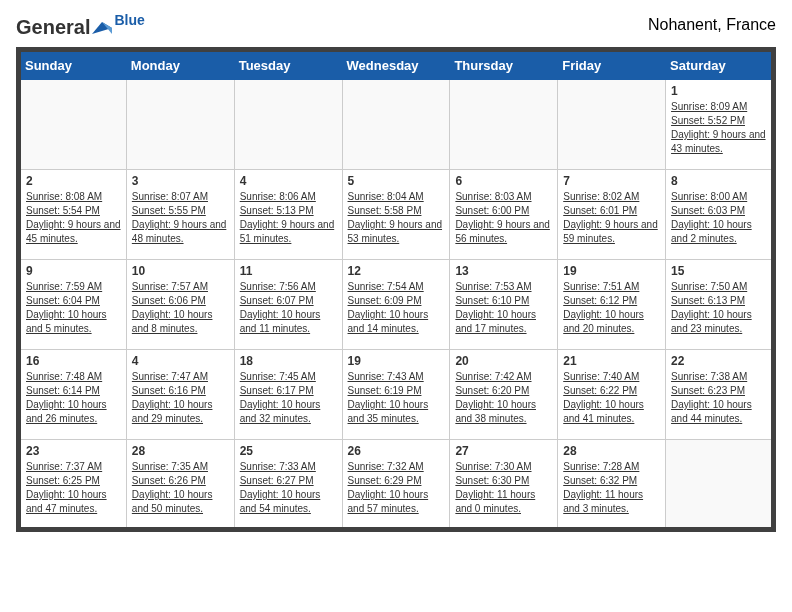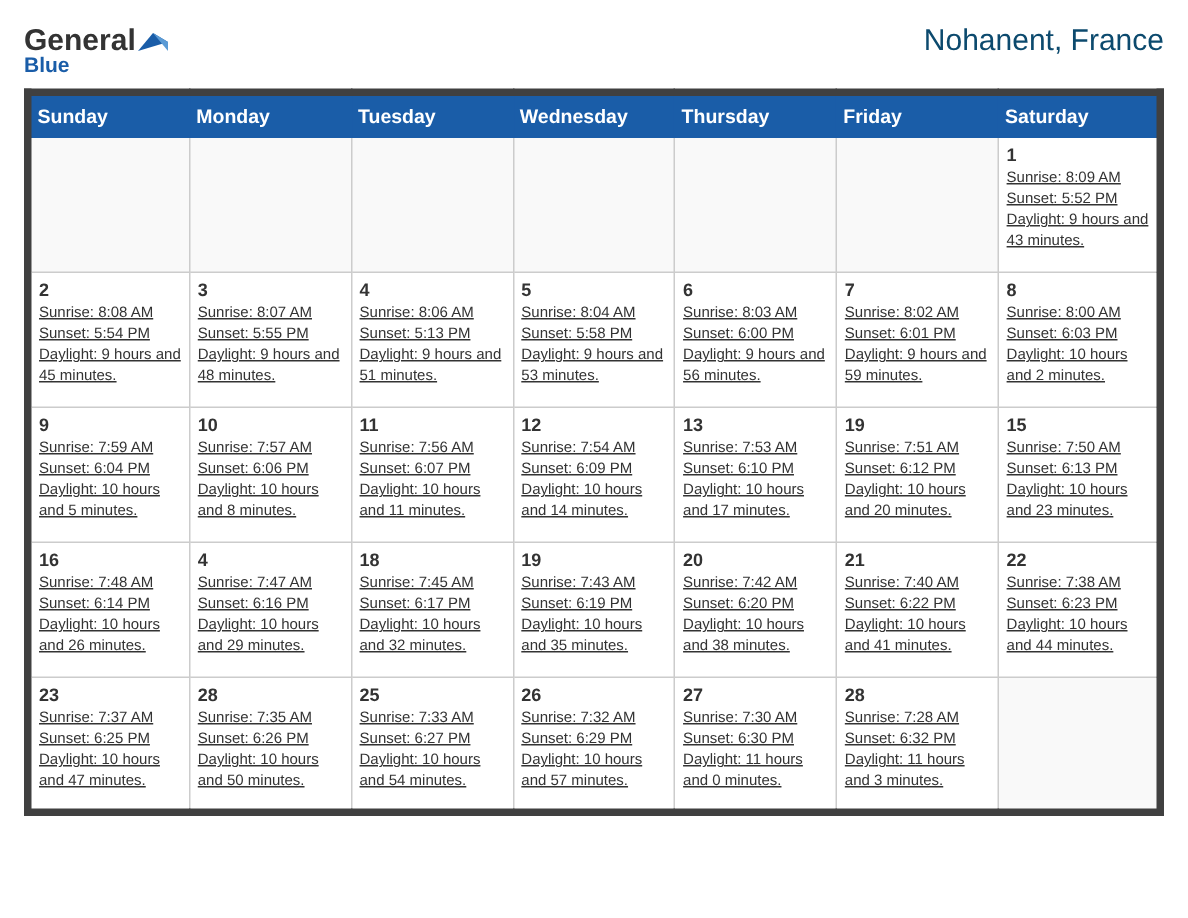--- a/index.html
+++ b/index.html
@@ -11,34 +11,34 @@
       padding: 16px;
     }
     .header {
       display: flex;
       justify-content: space-between;
       align-items: flex-start;
       margin-bottom: 8px;
     }
     .logo {
       display: flex;
-      flex-direction: column;
+      flex-direction: row;
       align-items: flex-start;
     }
     .title-block {
       text-align: right;
     }
     .month-title {
       font-size: 32px;
       font-weight: bold;
       color: #333;
     }
     .location-title {
-      font-size: 20px;
-      color: #0c4a6e;
+      font-size: 16px;
+      color: #000000;
     }
     .calendar {
       width: 100%;
       border-collapse: collapse;
       border: 5px solid #404040;
     }
     .calendar th {
       background: #1a5da8;
       color: #fff;
       font-size: 13px;

